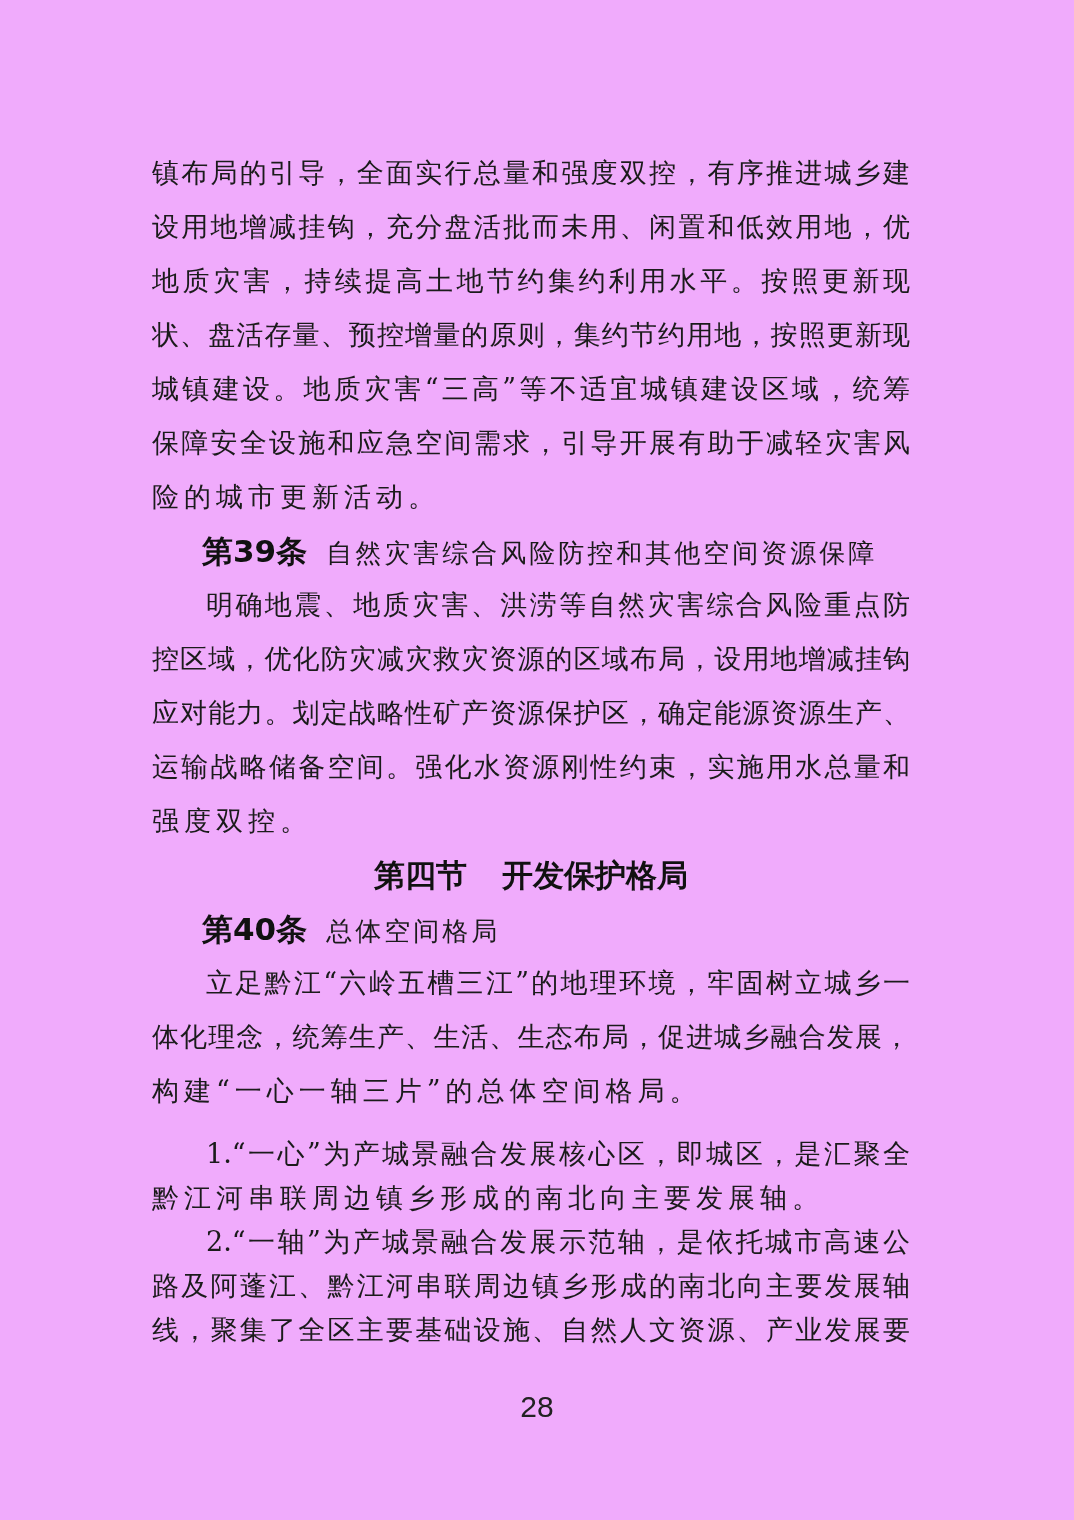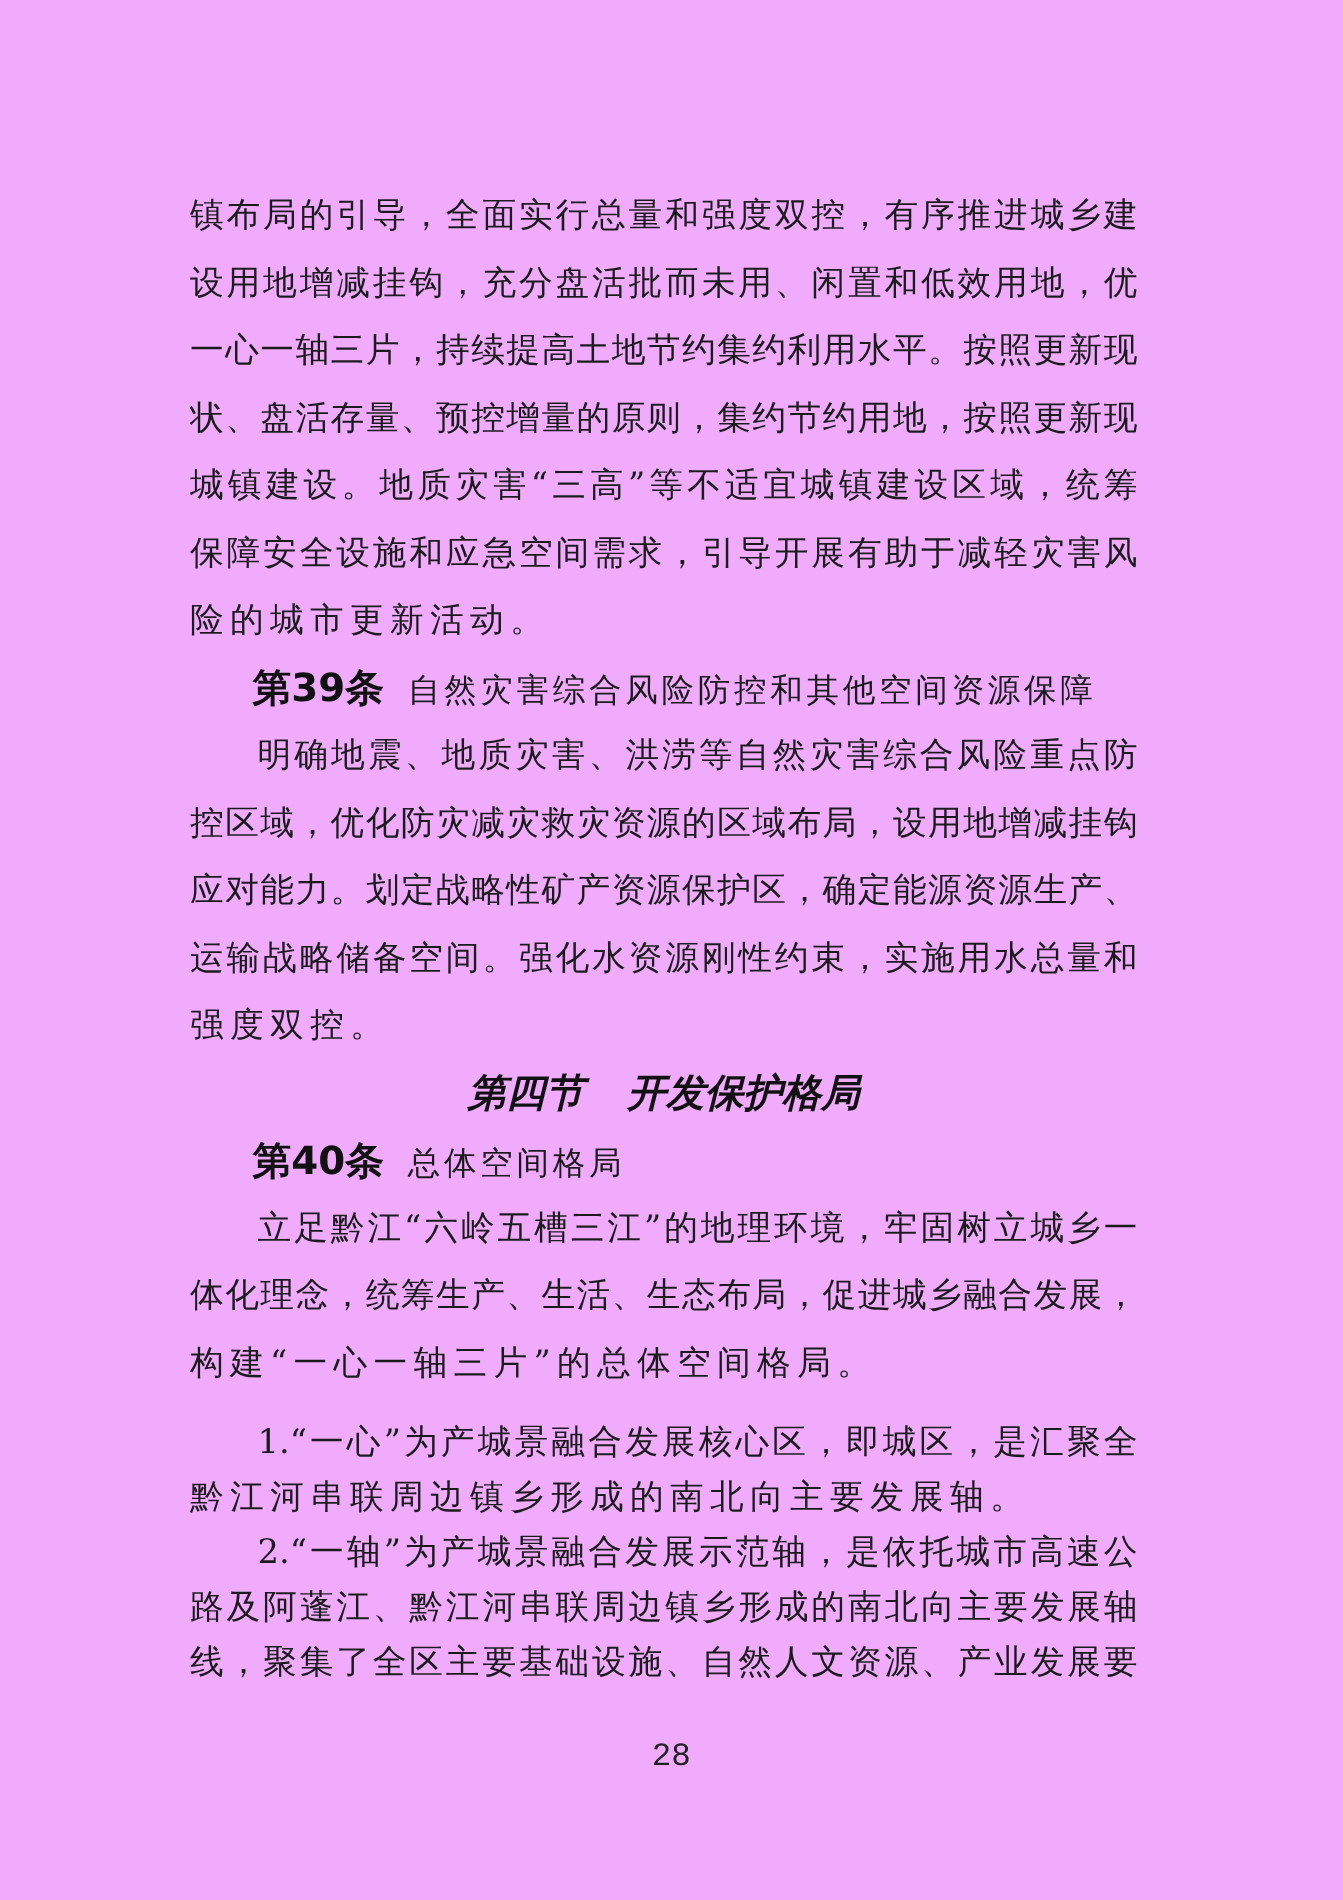--- a/index.html
+++ b/index.html
@@ -65,44 +65,43 @@
   }
   
   .section-head {
     height: 54px;
     line-height: 54px;
     text-align: center;
     font-family: "DejaVu Sans", sans-serif;
     font-weight: bold;
     font-size: 31px;
     color: #111111;
-    font-style: italic;
   }
   .section-head .section-title { margin-left: 24px; }
   .page-number {
     position: absolute;
     left: 0;
     right: 0;
     top: 1390px;
     text-align: center;
-    font-family: Liberation Mono, monospace;
-    font-size: 26px;
+    font-family: Liberation Sans, sans-serif;
+    font-size: 30px;
     color: #222222;
   }
 </style>
 </head>
 <body>
 
 <div class="page">
   <div class="content">
 
     <div>
       <div class="line">镇布局的引导，全面实行总量和强度双控，有序推进城乡建</div>
       <div class="line">设用地增减挂钩，充分盘活批而未用、闲置和低效用地，优</div>
-      <div class="line">一心一轴三片，持续提高土地节约集约利用水平。按照更新现</div>
+      <div class="line">地质灾害，持续提高土地节约集约利用水平。按照更新现</div>
       <div class="line">状、盘活存量、预控增量的原则，集约节约用地，按照更新现</div>
       <div class="line">城镇建设。地质灾害“三高”等不适宜城镇建设区域，统筹</div>
       <div class="line">保障安全设施和应急空间需求，引导开展有助于减轻灾害风</div>
       <div class="line last">险的城市更新活动。</div>
     </div>
 
     <div class="article-head">
       <span class="article-num">第39条</span>
       <span class="article-title">自然灾害综合风险防控和其他空间资源保障</span>
     </div>

